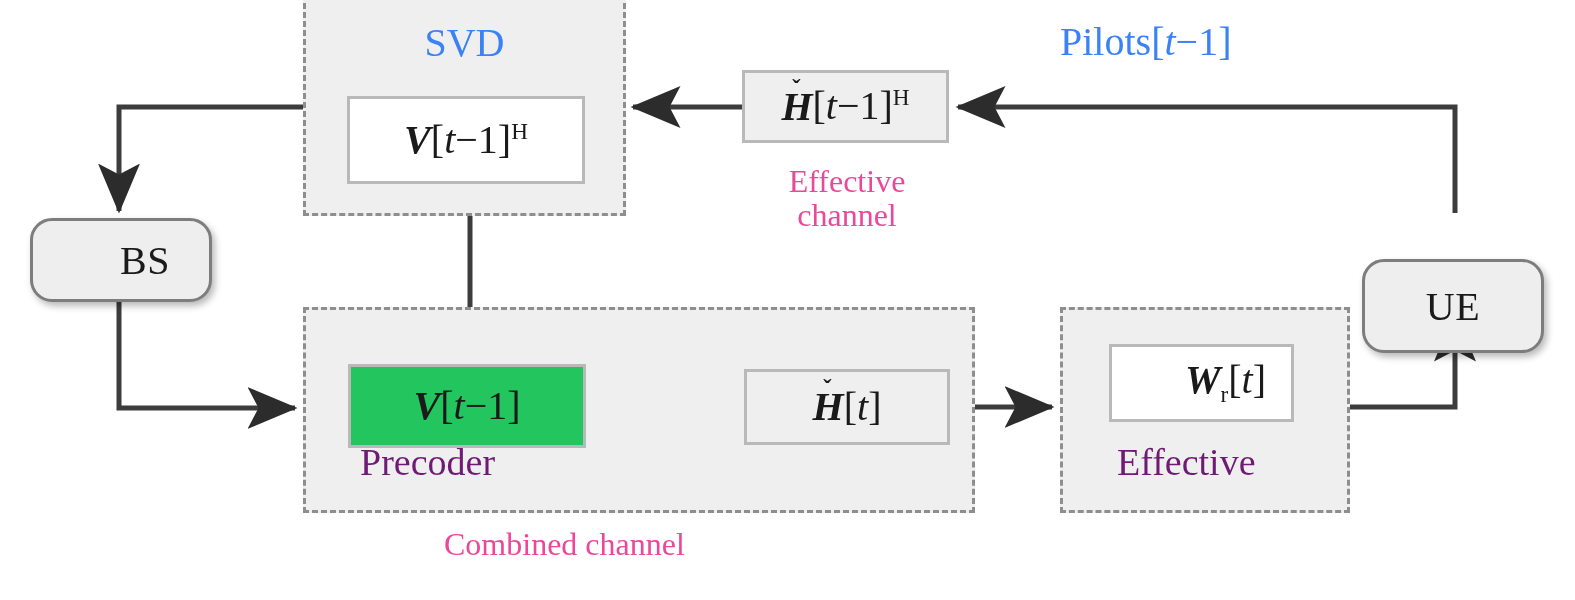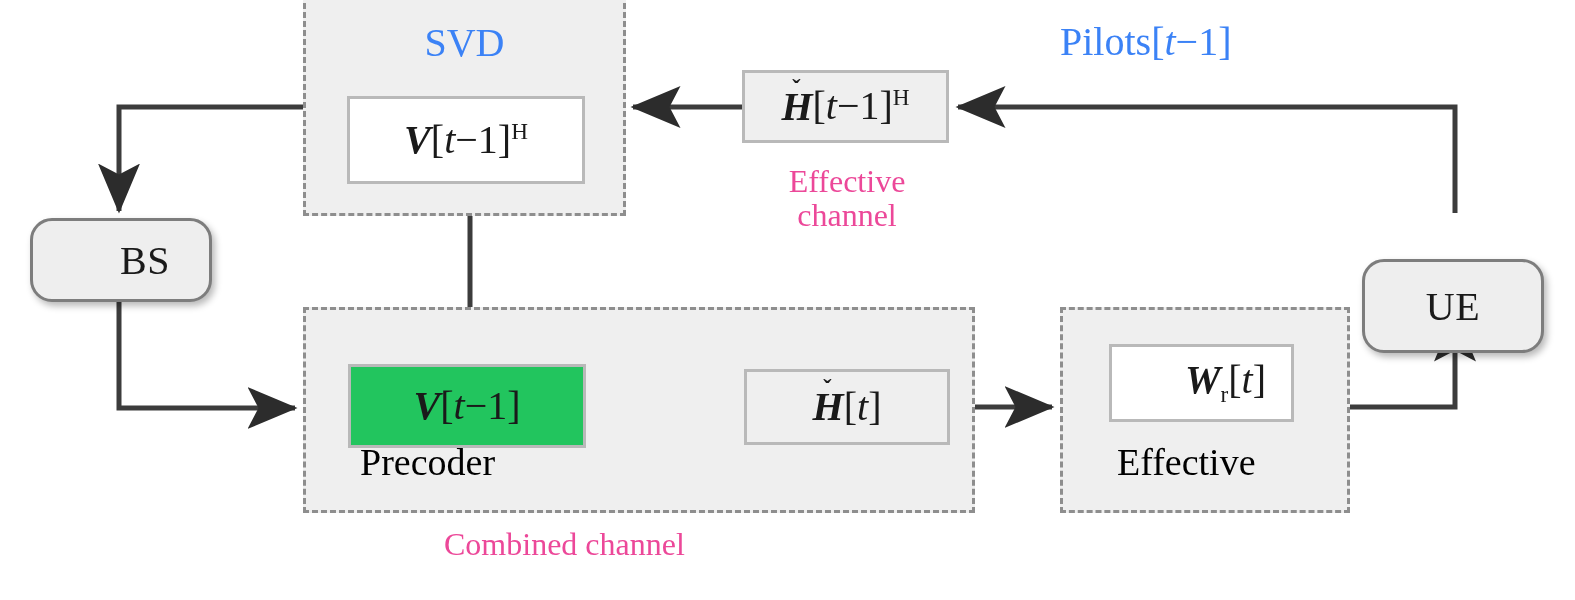--- a/index.html
+++ b/index.html
@@ -75,21 +75,21 @@
   #node-ue { left: 1362px; top: 213px; width: 182px; height: 94px; margin-top: 46px; }
 
   
   .label {
     position: absolute;
     white-space: nowrap;
     line-height: 1.05;
   }
   .label-black { color: #3b82f6; font-size: 40px; }
   .label-blue  { color: #ec4899; font-size: 32px; }
-  .label-blue-sm { color: #000000; font-size: 38px; }
+  .label-blue-sm { color: #701a75; font-size: 38px; }
 
   #label-pilots-prev   { left: 1060px; top: 21px;  }
   #label-pilots-cur    { left: 98px;   top: 436px; }
   #label-effective     { left: 748px;  top: 165px; width: 198px; text-align: center; }
   #label-precoder      { left: 360px;  top: 443px; }
   #label-detector      { left: 1117px; top: 443px; }
   #label-combined      { left: 444px;  top: 528px; }
 
   
   .it   { font-style: italic; }

